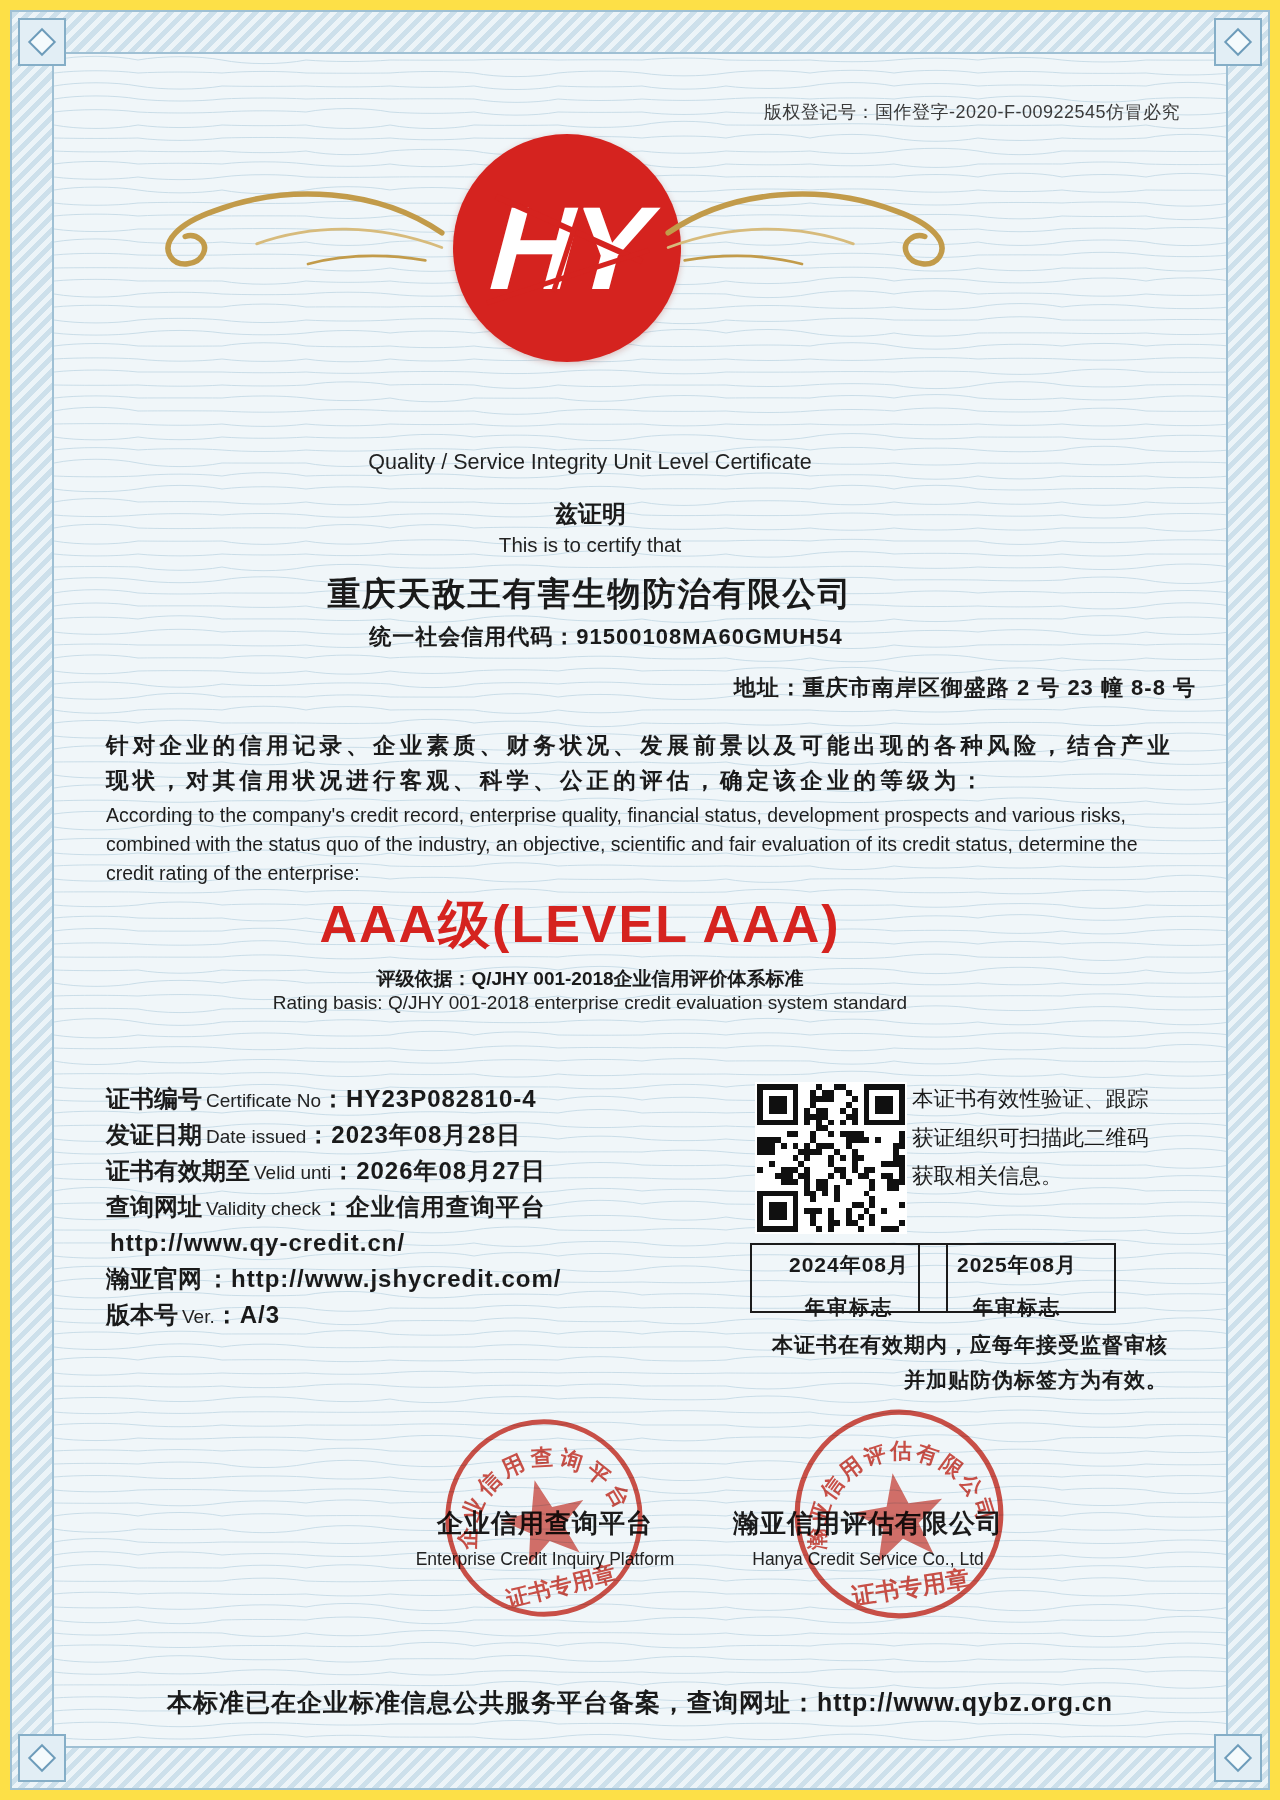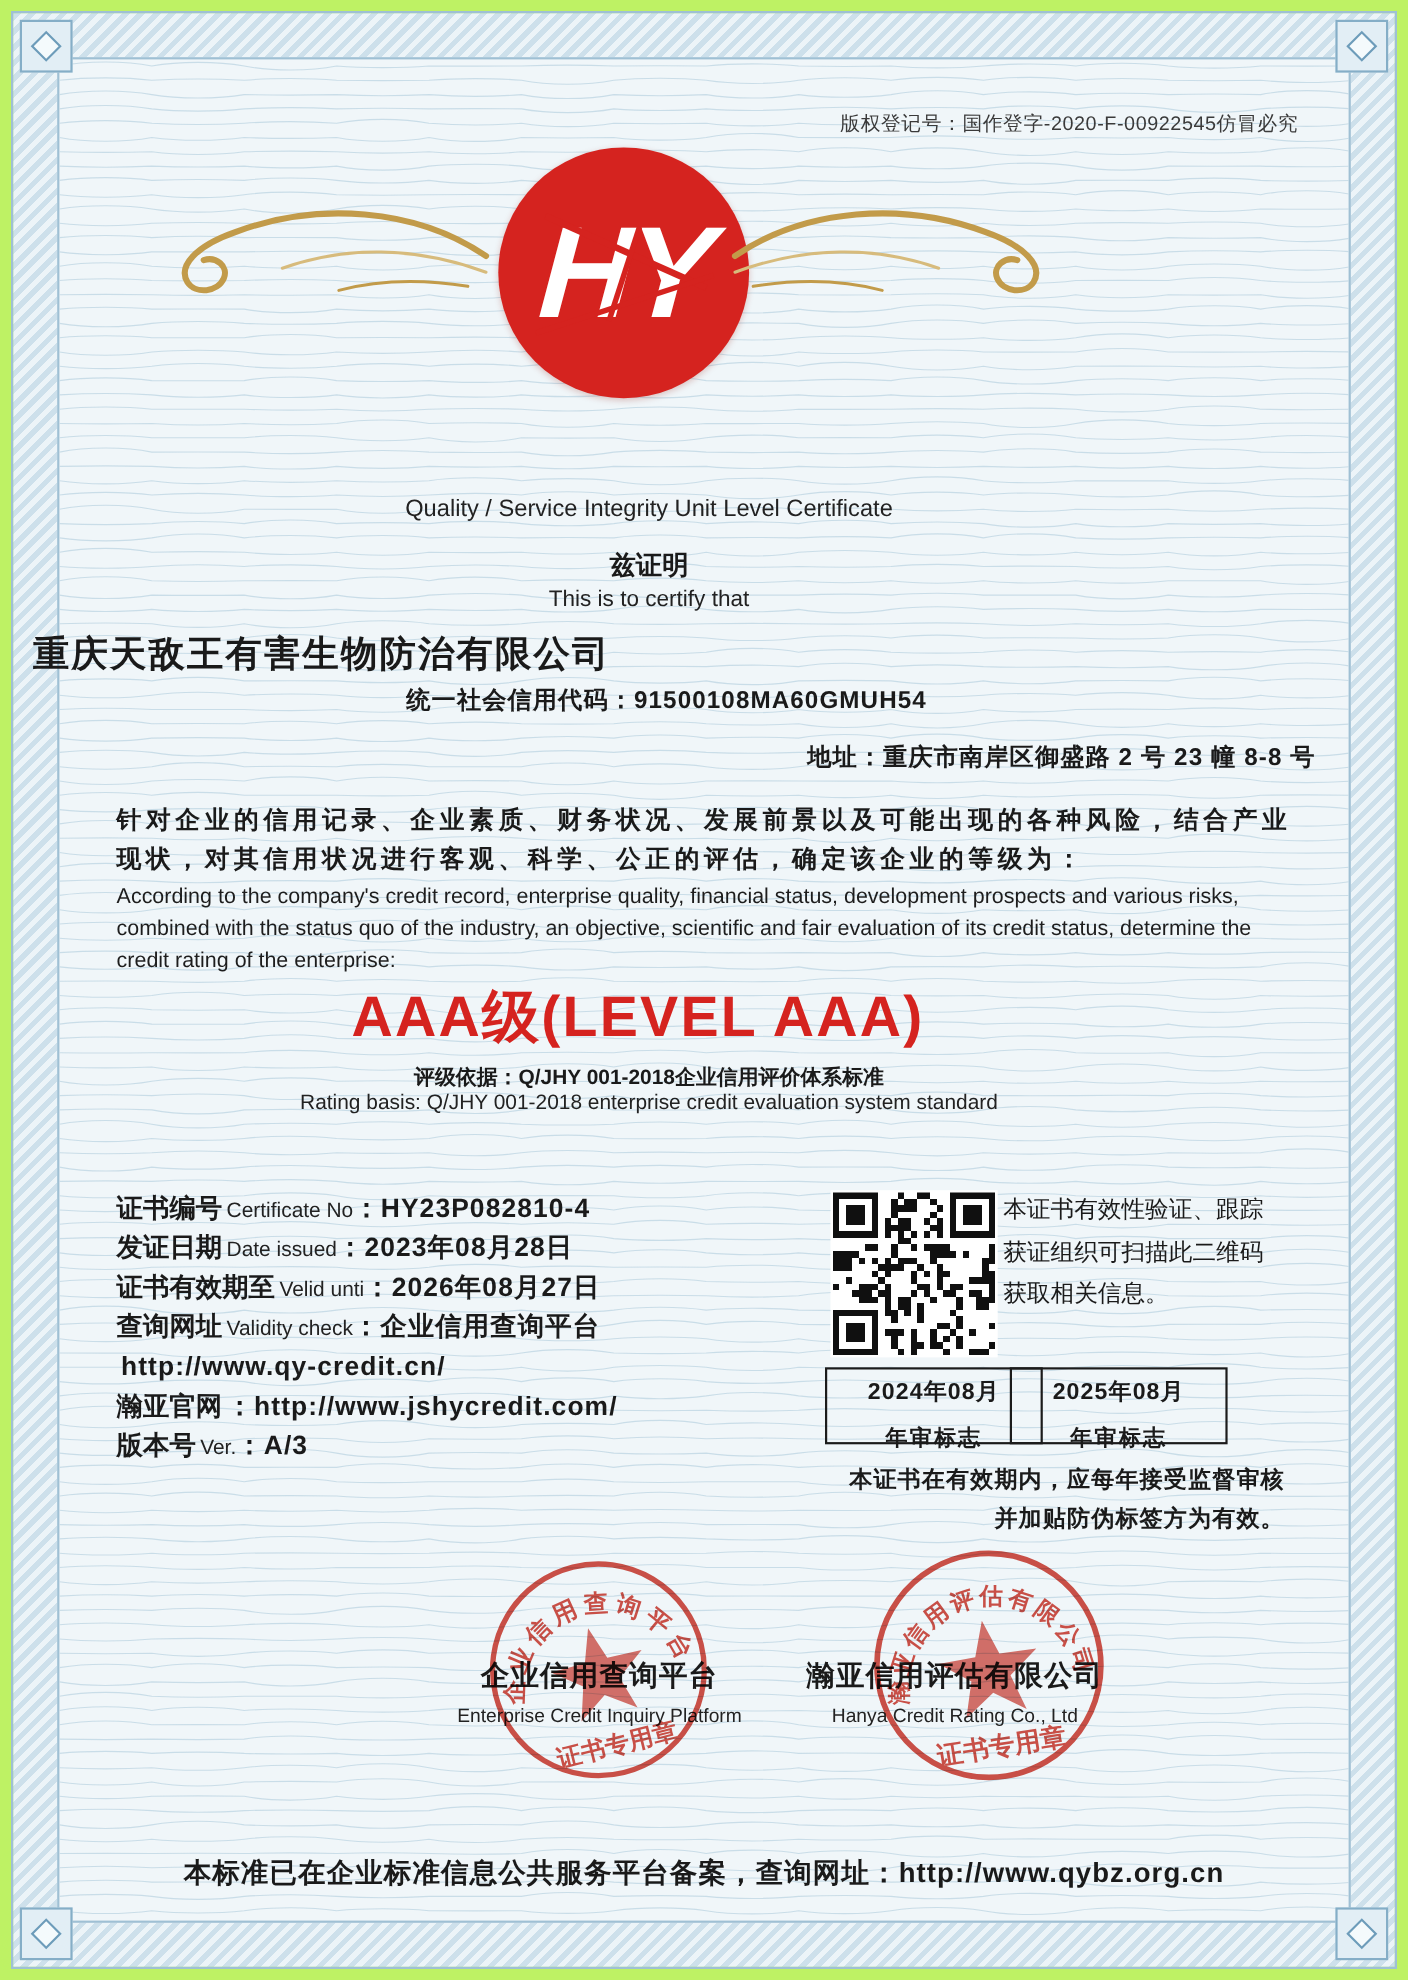--- a/index.html
+++ b/index.html
@@ -1,18 +1,18 @@
 <!DOCTYPE html>
 <html><head>
 <meta charset="utf-8">
 <style>
   html,body{margin:0;padding:0;background:#dde8ee;}
   .page{
     position:relative;width:1280px;height:1800px;overflow:hidden;
-    background:#bef264;font-family:"Liberation Sans",sans-serif;color:#1a1a1a;
+    background:#fde047;font-family:"Liberation Sans",sans-serif;color:#1a1a1a;
   }
   
   .band{
     position:absolute;inset:10px;border:2px solid #9fc0d4;
     background:repeating-linear-gradient(135deg,#cde0eb 0 5px,#ecf4f8 5px 10px);
   }
   .band-inner{
     position:absolute;inset:52px;border:2px solid #9fc0d4;background:#f0f6f9;
   }
   .corner{
@@ -41,21 +41,21 @@
   .crack.c2{width:170px;height:5px;left:30px;top:140px;transform:rotate(-18deg);}
   .crack.c3{width:5px;height:90px;left:112px;top:70px;transform:rotate(18deg);}
   .flourish{position:absolute;z-index:2;}
   .flourish.fl{left:148px;top:176px;}
   .flourish.fr{right:318px;top:176px;transform:scaleX(-1);}
   .title{left:0;top:380px;width:1180px;text-align:center;font-size:47px;font-weight:800;
     letter-spacing:3px;margin:0;}
   .subtitle{left:0;top:450px;width:1180px;text-align:center;font-size:21.5px;color:#222;}
   .certify-cn{left:0;top:498px;width:1180px;text-align:center;font-size:24px;font-weight:600;}
   .certify-en{left:0;top:533px;width:1180px;text-align:center;font-size:20.5px;color:#222;}
-  .company{left:0;top:572px;width:1180px;text-align:left;font-size:33px;font-weight:800;letter-spacing:2px;padding-left:30px;}
+  .company{left:0;top:572px;width:1180px;text-align:center;font-size:33px;font-weight:800;letter-spacing:2px;}
   .code,.addr{left:0;width:1180px;text-align:center;font-size:22px;font-weight:600;letter-spacing:1px;padding-left:16px;}
   .code{top:622px;}
   .addr{top:673px;text-align:right;}
   
   .para-cn{left:106px;top:728px;width:1078px;font-size:22.5px;font-weight:600;
     letter-spacing:4.2px;line-height:35px;}
   .para-en{left:106px;top:801px;width:1078px;font-size:19.5px;line-height:29px;color:#1d1d1d;}
   .rating{left:0;top:890px;width:1160px;text-align:center;font-size:52px;font-weight:800;
     color:#d5231f;letter-spacing:2px;}
   .basis-cn{left:0;top:966px;width:1180px;text-align:center;font-size:19px;font-weight:600;}
@@ -578,21 +578,21 @@
 
   <div class="abs vnote l1">本证书在有效期内，应每年接受监督审核</div>
   <div class="abs vnote l2">并加贴防伪标签方为有效。</div>
 
   <div class="abs sig left-sig">
     <div class="sig-cn">企业信用查询平台</div>
     <div class="sig-en">Enterprise Credit Inquiry Platform</div>
   </div>
   <div class="abs sig right-sig">
     <div class="sig-cn">瀚亚信用评估有限公司</div>
-    <div class="sig-en">Hanya Credit Rating Co., Ltd</div>
+    <div class="sig-en">Hanya Credit Service Co., Ltd</div>
   </div>
 
   <svg class="abs stamp s-left" width="206" height="212" viewBox="0 0 212 212">
     <defs>
         <path id="arcL" d="M 30,128 A 76,76 0 1 1 182,128" fill="none"></path>
       </defs>
     <circle cx="106" cy="106" r="99" fill="none" stroke="#cf3a2e" stroke-width="5"></circle>
     <polygon points="106,66 116.8,97.1 149.7,97.8 123.5,117.7 133,149.2 106,130.4 79,149.2 88.5,117.7 62.3,97.8 95.2,97.1" fill="#cf3a2e" opacity="0.82"></polygon>
     <text font-size="23" fill="#cf3a2e" font-weight="bold" letter-spacing="5">
       <textPath href="#arcL" startOffset="50%" text-anchor="middle">企业信用查询平台</textPath>

